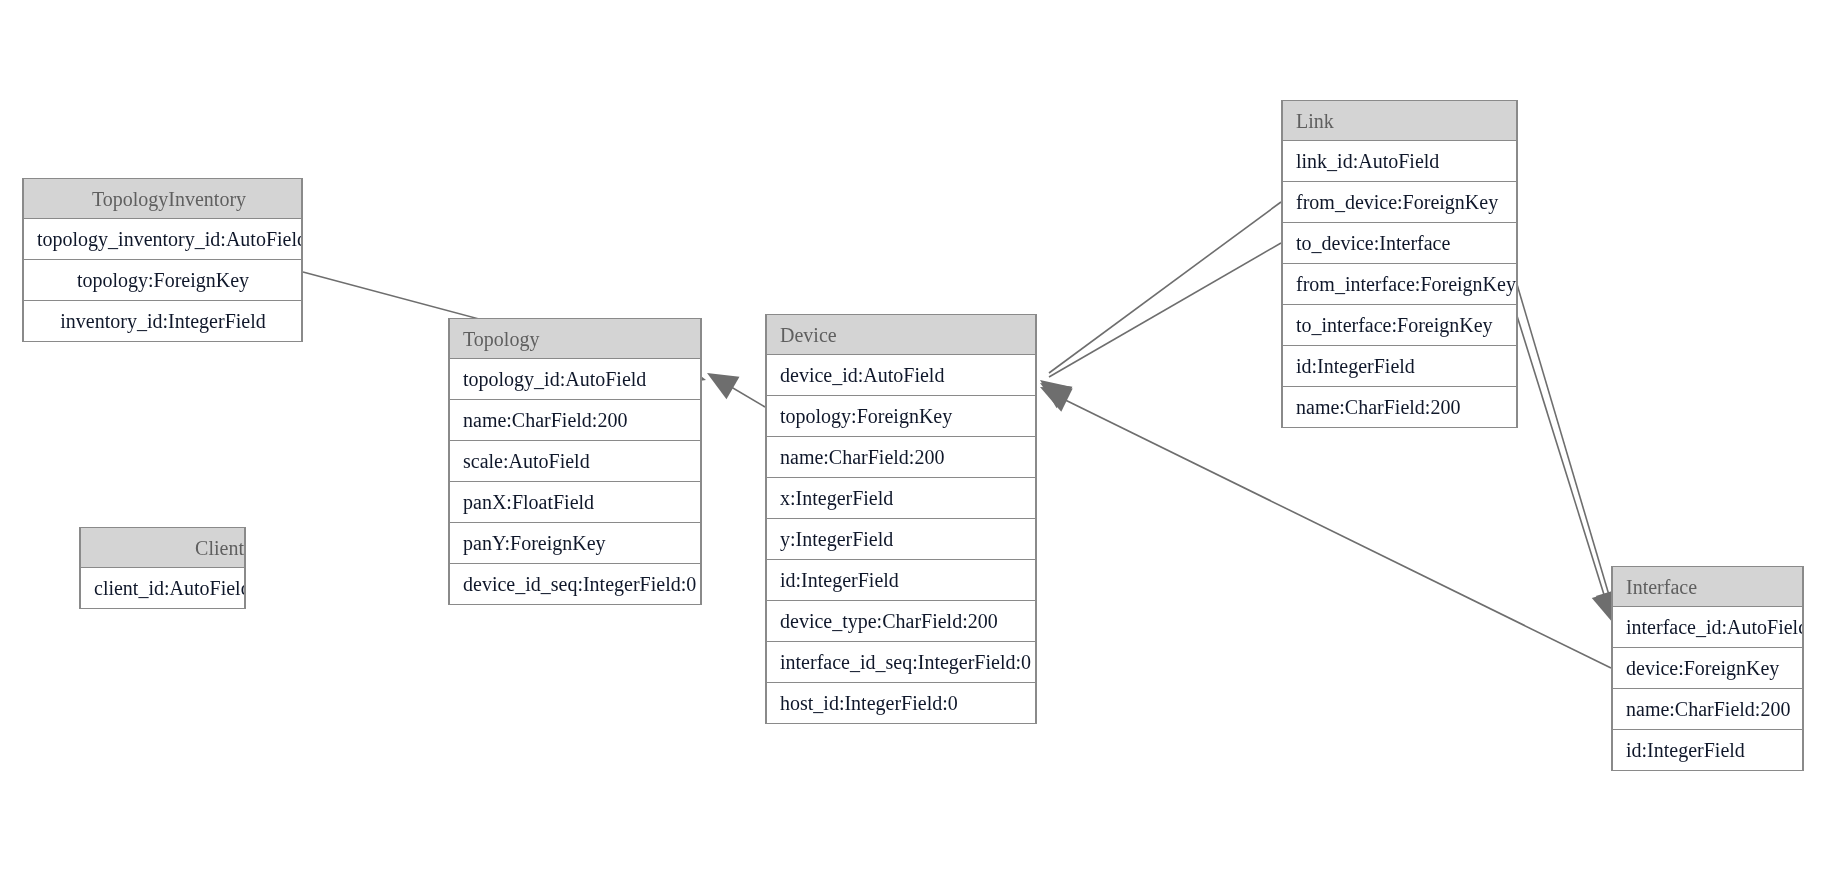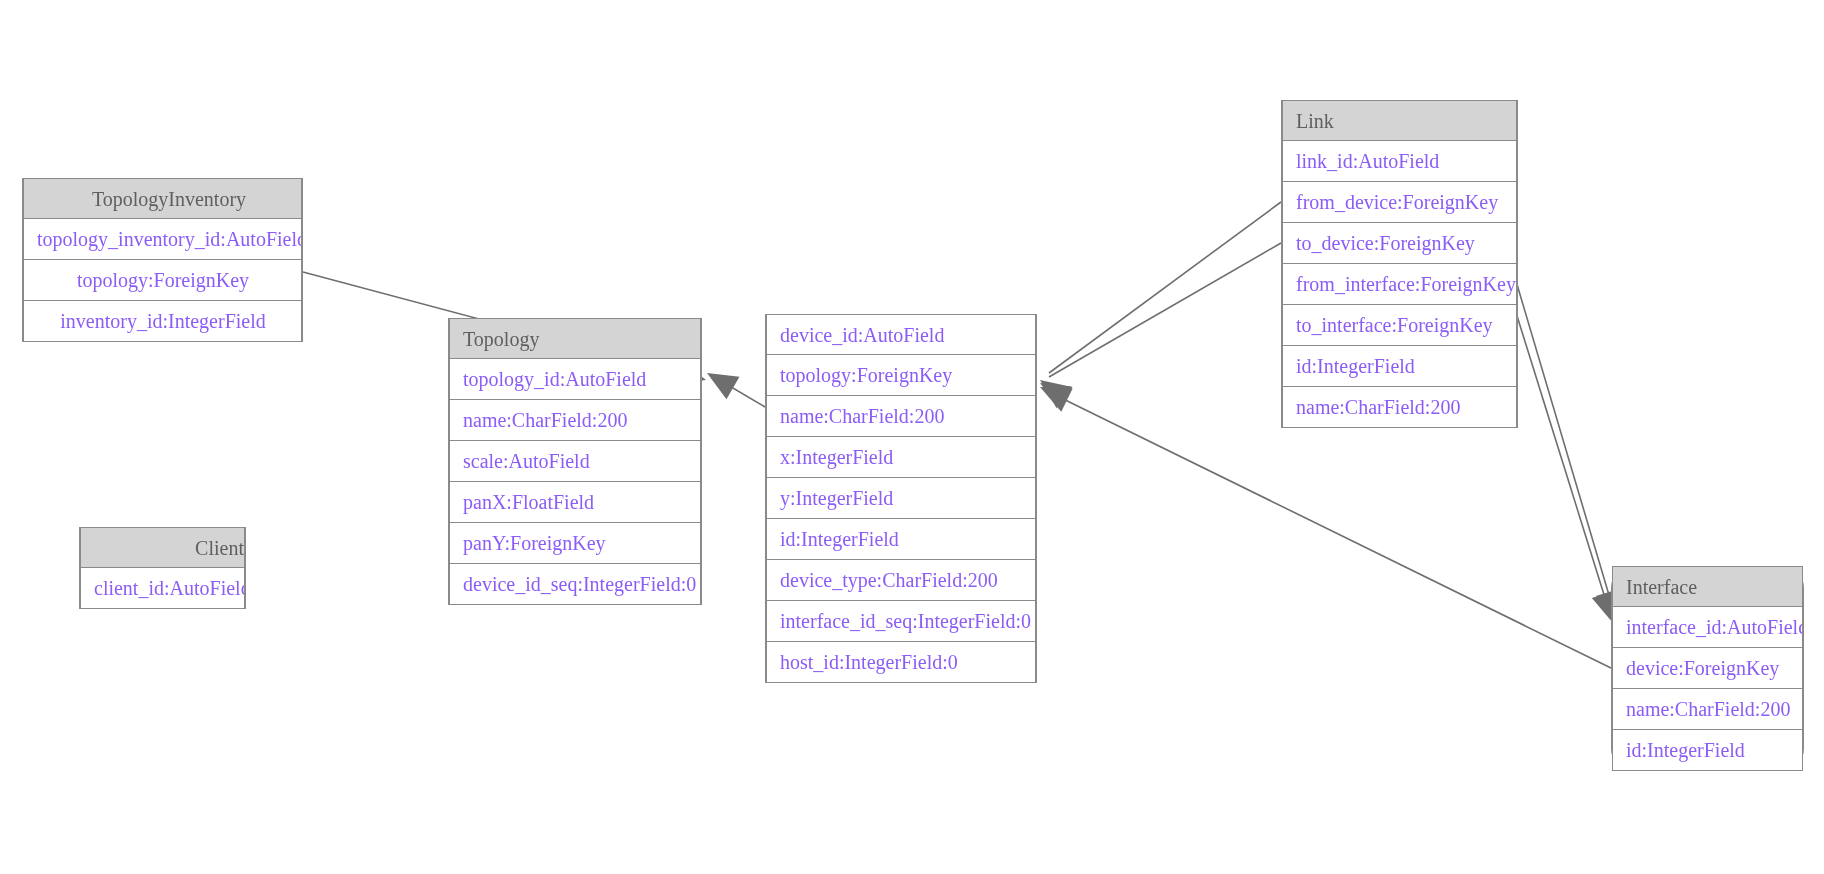--- a/index.html
+++ b/index.html
@@ -48,21 +48,21 @@
     height: 41px;
     padding: 0 0 0 13px;
     white-space: nowrap;
     overflow: hidden;
   }
   .entity-row {
     box-sizing: border-box;
     background: #ffffff;
     border: 1px solid #8a8a8a;
     border-top: none;
-    color: #8b5cf6;
+    color: #0f172a;
     font-size: 20px;
     line-height: 40px;
     height: 41px;
     padding: 0 12px 0 13px;
     white-space: nowrap;
     overflow: hidden;
   }
   .entity-row:first-of-type {
     border-top: 1px solid #8a8a8a;
   }
@@ -117,41 +117,42 @@
       <div class="entity" style="left: 448px; top: 318px; width: 254px;">
         <div class="entity-header">Topology</div>
         <div class="entity-row">topology_id:AutoField</div>
         <div class="entity-row">name:CharField:200</div>
         <div class="entity-row">scale:AutoField</div>
         <div class="entity-row">panX:FloatField</div>
         <div class="entity-row">panY:ForeignKey</div>
         <div class="entity-row">device_id_seq:IntegerField:0</div>
       </div>
       <div class="entity" style="left: 765px; top: 314px; width: 272px;">
+        <div class="entity-header">Device</div>
         <div class="entity-row">device_id:AutoField</div>
         <div class="entity-row">topology:ForeignKey</div>
         <div class="entity-row">name:CharField:200</div>
         <div class="entity-row">x:IntegerField</div>
         <div class="entity-row">y:IntegerField</div>
         <div class="entity-row">id:IntegerField</div>
         <div class="entity-row">device_type:CharField:200</div>
         <div class="entity-row">interface_id_seq:IntegerField:0</div>
         <div class="entity-row">host_id:IntegerField:0</div>
       </div>
       <div class="entity" style="left: 1281px; top: 100px; width: 237px;">
         <div class="entity-header">Link</div>
         <div class="entity-row">link_id:AutoField</div>
         <div class="entity-row">from_device:ForeignKey</div>
-        <div class="entity-row">to_device:ForeignKey</div>
+        <div class="entity-row">to_device:Interface</div>
         <div class="entity-row">from_interface:ForeignKey</div>
         <div class="entity-row">to_interface:ForeignKey</div>
         <div class="entity-row">id:IntegerField</div>
         <div class="entity-row">name:CharField:200</div>
       </div>
-      <div class="entity" style="left: 1611px; top: 566px; width: 193px; border-radius: 22px;">
+      <div class="entity" style="left: 1611px; top: 566px; width: 193px;">
         <div class="entity-header">Interface</div>
         <div class="entity-row">interface_id:AutoField</div>
         <div class="entity-row">device:ForeignKey</div>
         <div class="entity-row">name:CharField:200</div>
         <div class="entity-row">id:IntegerField</div>
       </div>
     </div>
 
 </div>
 

